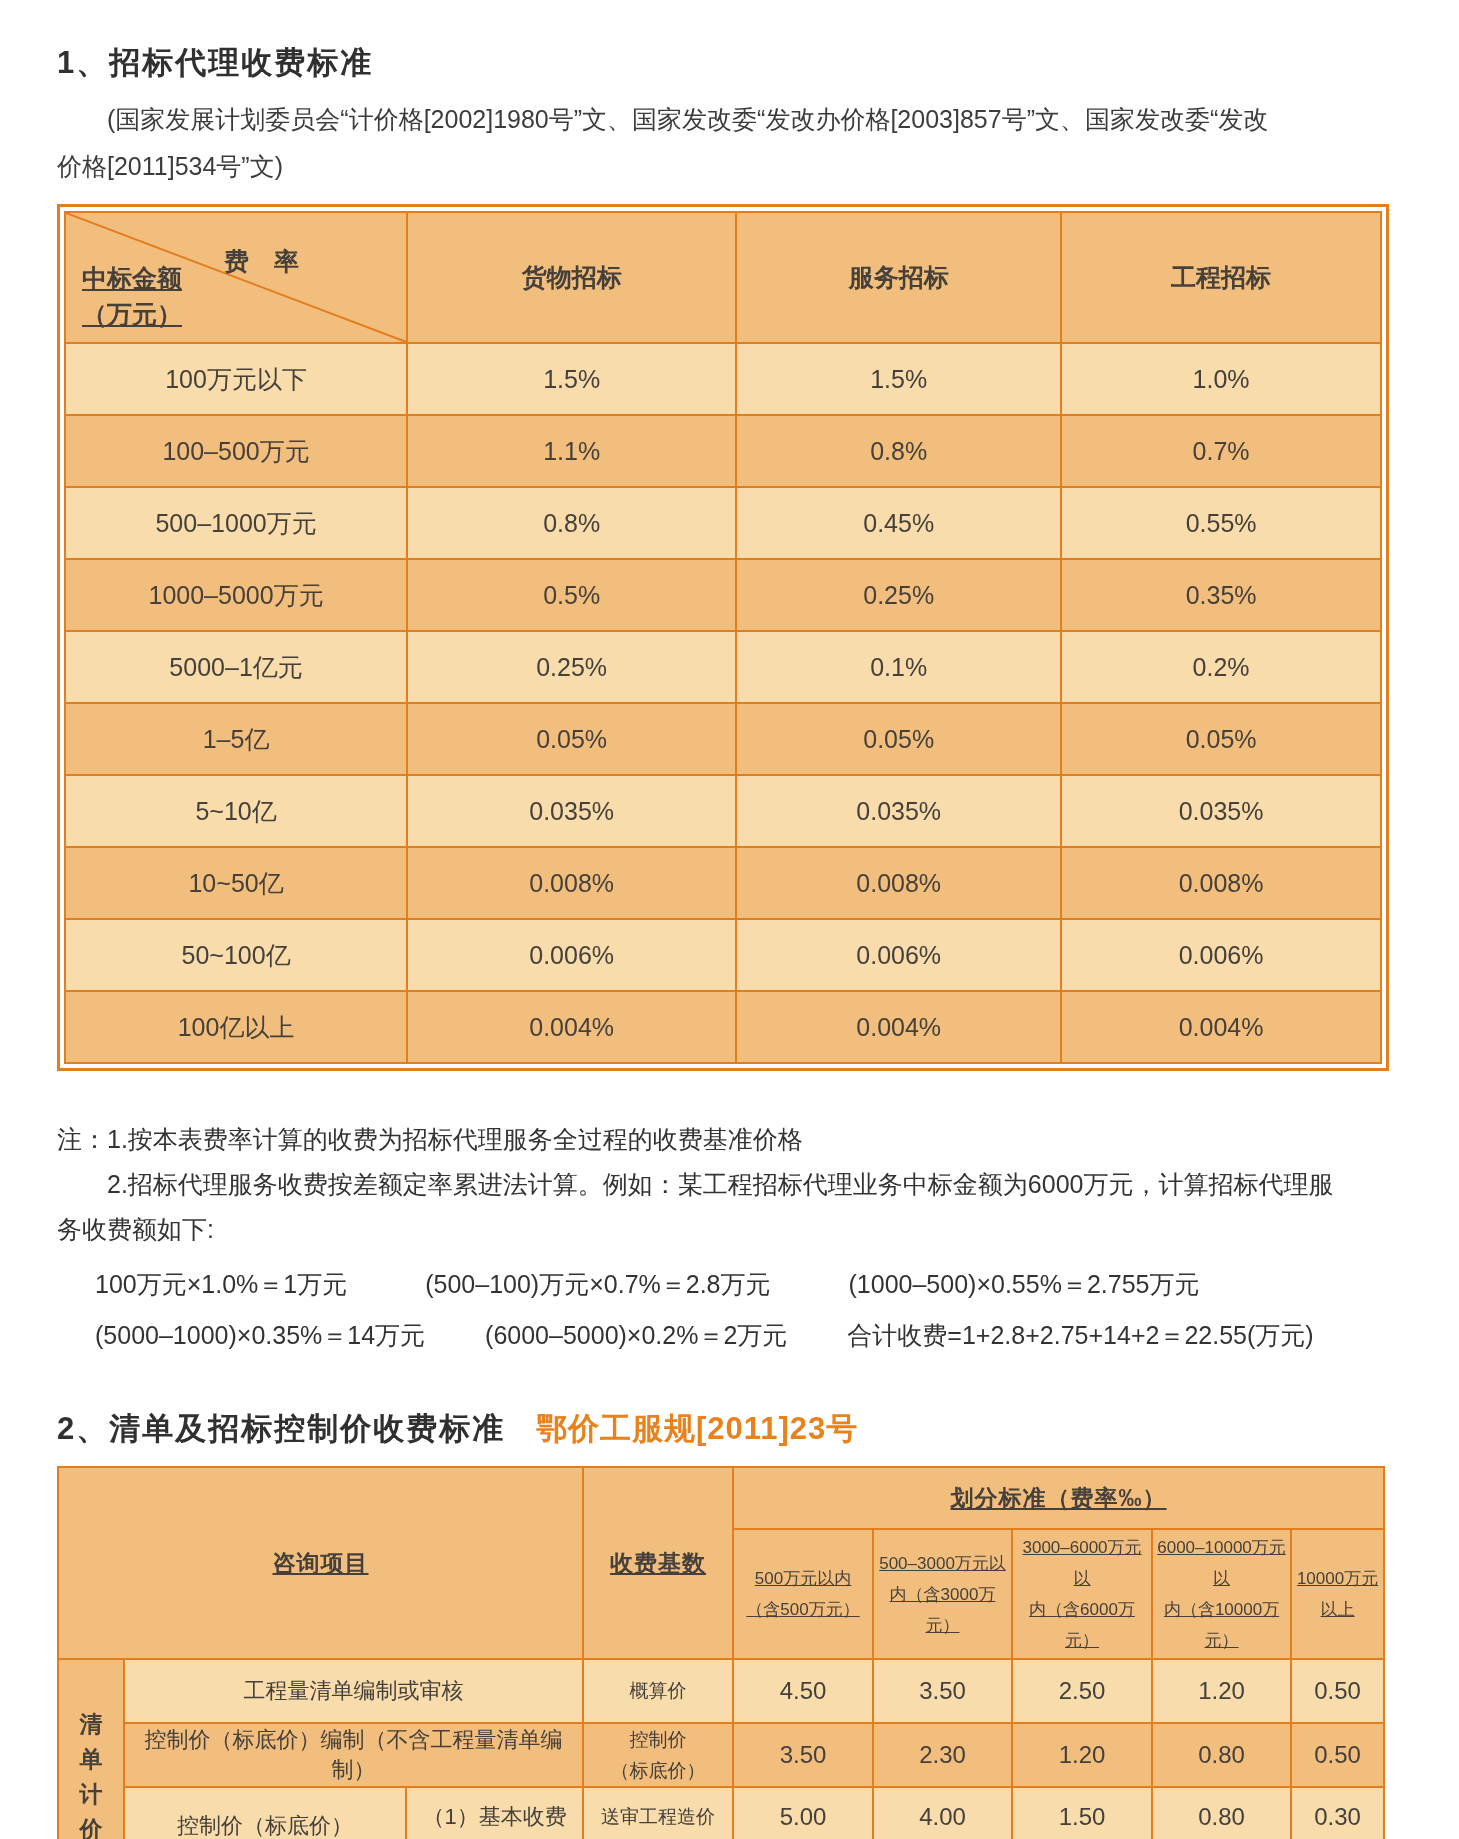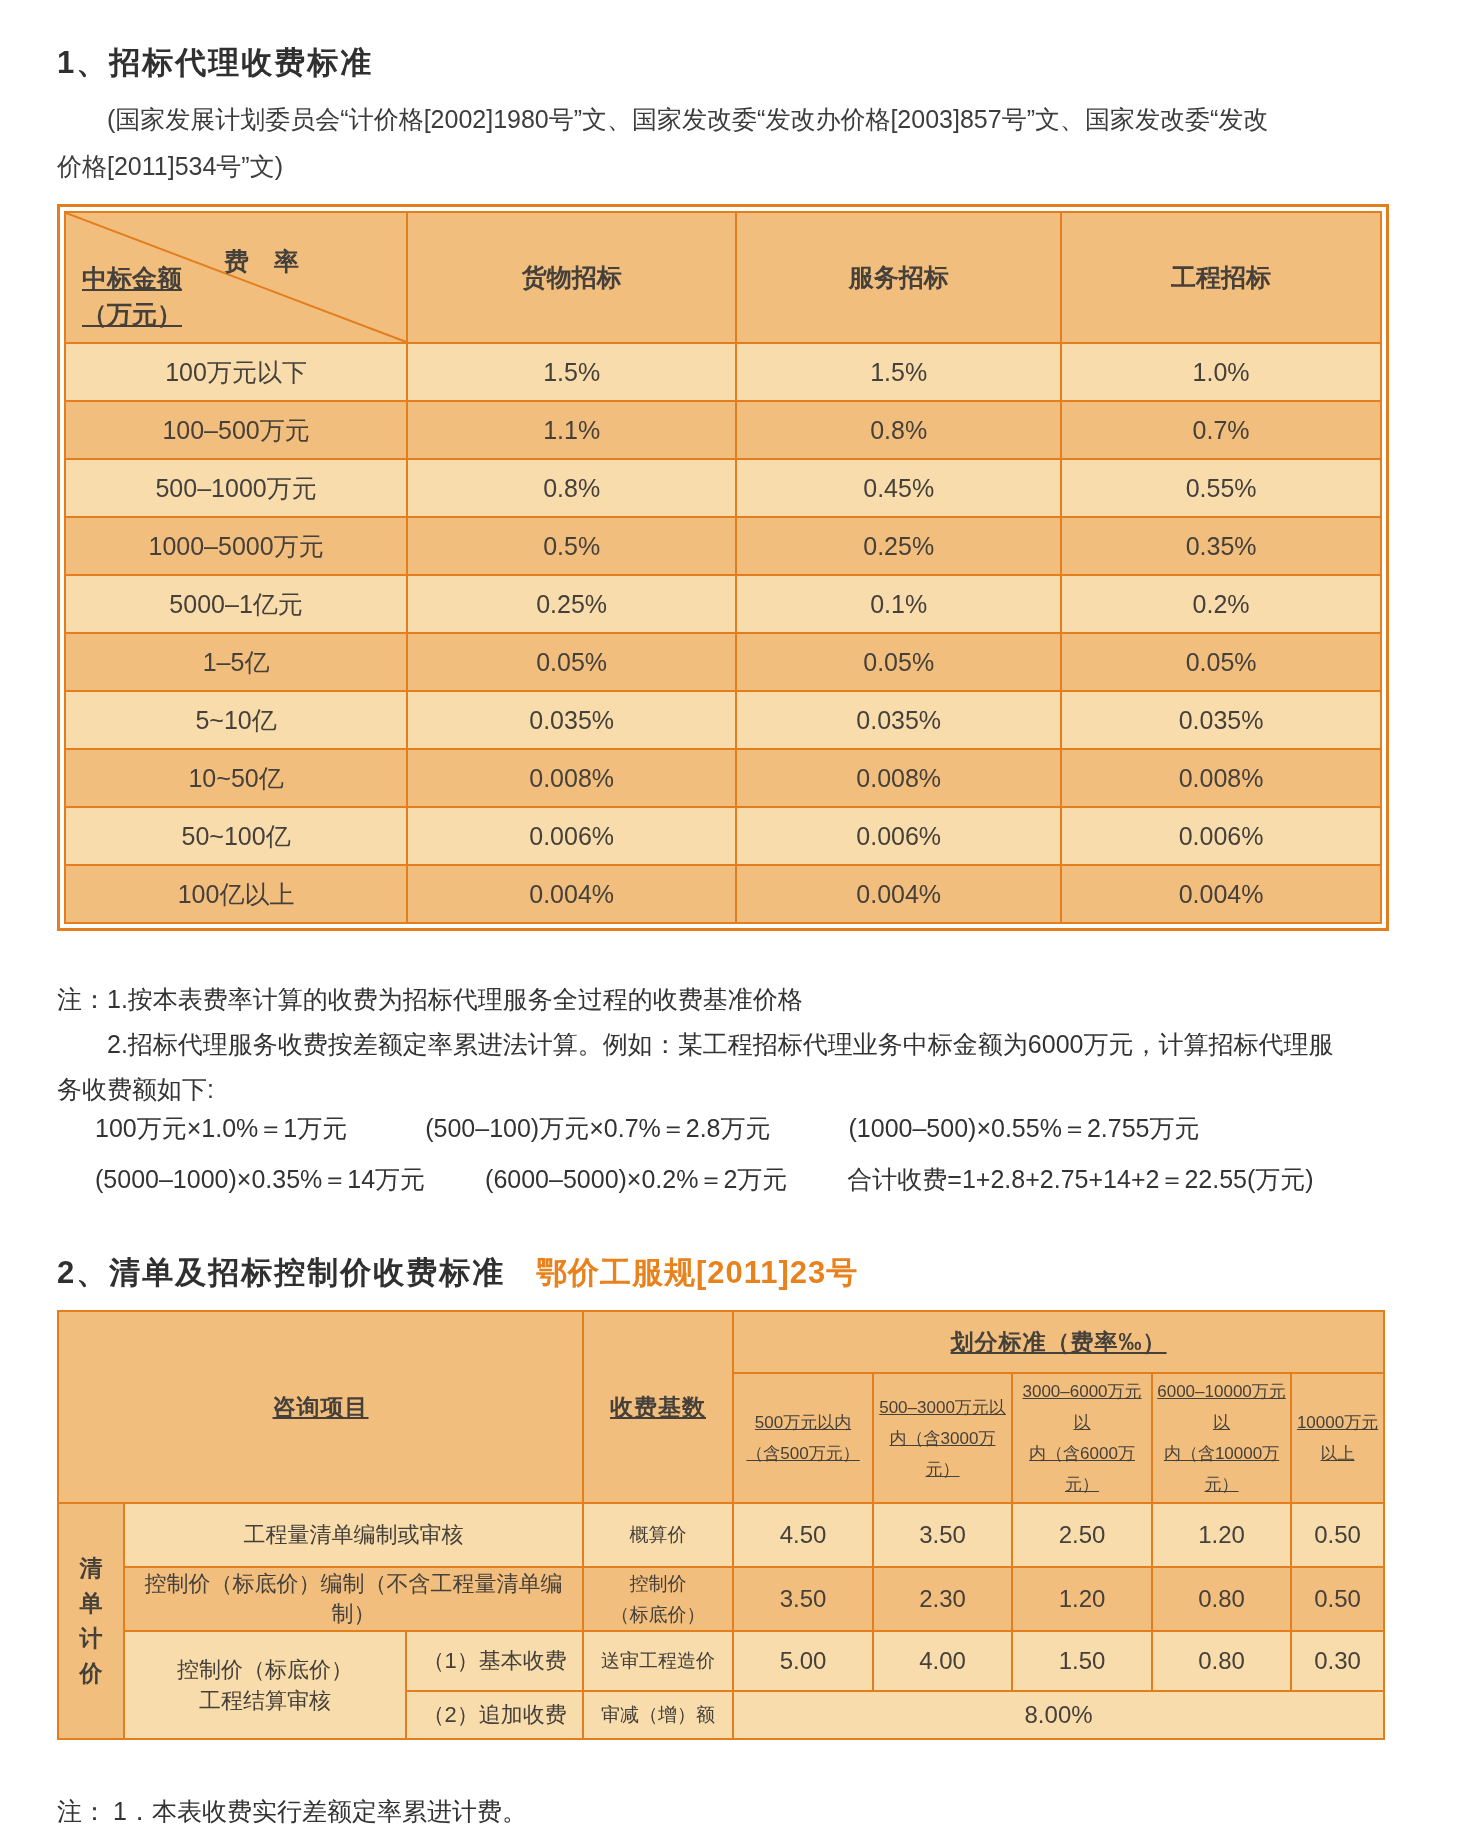--- a/index.html
+++ b/index.html
@@ -26,38 +26,38 @@
   
   .subtitle { margin-top: 12px; font-size: 25px; line-height: 47px; color: #3c3c3c; }
   .subtitle .line { display: block; white-space: nowrap; }
   .subtitle .indent { text-indent: 50px; }
 
   
   .tbl1-wrap { margin-top: 14px; border: 3px solid var(--accent); padding: 4px; background: #fff; }
   table.t1 { width: 100%; border-collapse: collapse; table-layout: fixed; }
   .t1 th, .t1 td { border: 2px solid var(--accent); text-align: center; font-size: 25px; color: #45403a; }
   .t1 thead th { height: 131px; background: var(--cell-medium); font-weight: bold; }
-  .t1 tbody td { height: 58px; font-weight: normal; }
+  .t1 tbody td { height: 72px; font-weight: normal; }
   tr.r-light td { background: var(--cell-light); }
   tr.r-med td { background: var(--cell-medium); }
 
   .corner { position: relative; padding: 0; margin-top: 24px; }
   .corner svg { position: absolute; inset: 0; width: 100%; height: 100%; display: block; }
   .corner svg line { stroke: var(--accent); stroke-width: 2; }
   .corner-top { position: absolute; top: 32px; left: 158px; font-weight: bold; }
   .corner-bottom { position: absolute; left: 16px; bottom: 10px; text-align: left; line-height: 36px; font-weight: bold; text-decoration: underline; }
   .corner-bottom span { display: block; }
 
   
   .notes1 { margin-top: 46px; font-size: 25px; color: #333; }
   .notes1 .line { display: block; white-space: nowrap; line-height: 45px; }
   .notes1 .indent { text-indent: 50px; }
 
   .calc-row { display: flex; padding-left: 38px; font-size: 25px; color: #333; white-space: nowrap; }
-  .calc-row.first { margin-top: 0; column-gap: 78px; }
+  .calc-row.first { margin-top: 16px; column-gap: 78px; }
   .calc-row.second { margin-top: 18px; column-gap: 60px; }
 
   
   .sec2-title { margin-top: 56px; }
 
   table.t2 { width: 1328px; margin-top: 16px; border-collapse: collapse; table-layout: fixed; }
   .t2 th, .t2 td { border: 2px solid var(--accent); text-align: center; color: #45403a; }
   .t2 thead th { background: var(--cell-medium); text-decoration: underline; }
   .t2 .th-main { font-size: 23px; font-weight: bold; letter-spacing: 1px; }
   .t2 tr.hrow1 { height: 62px; }

